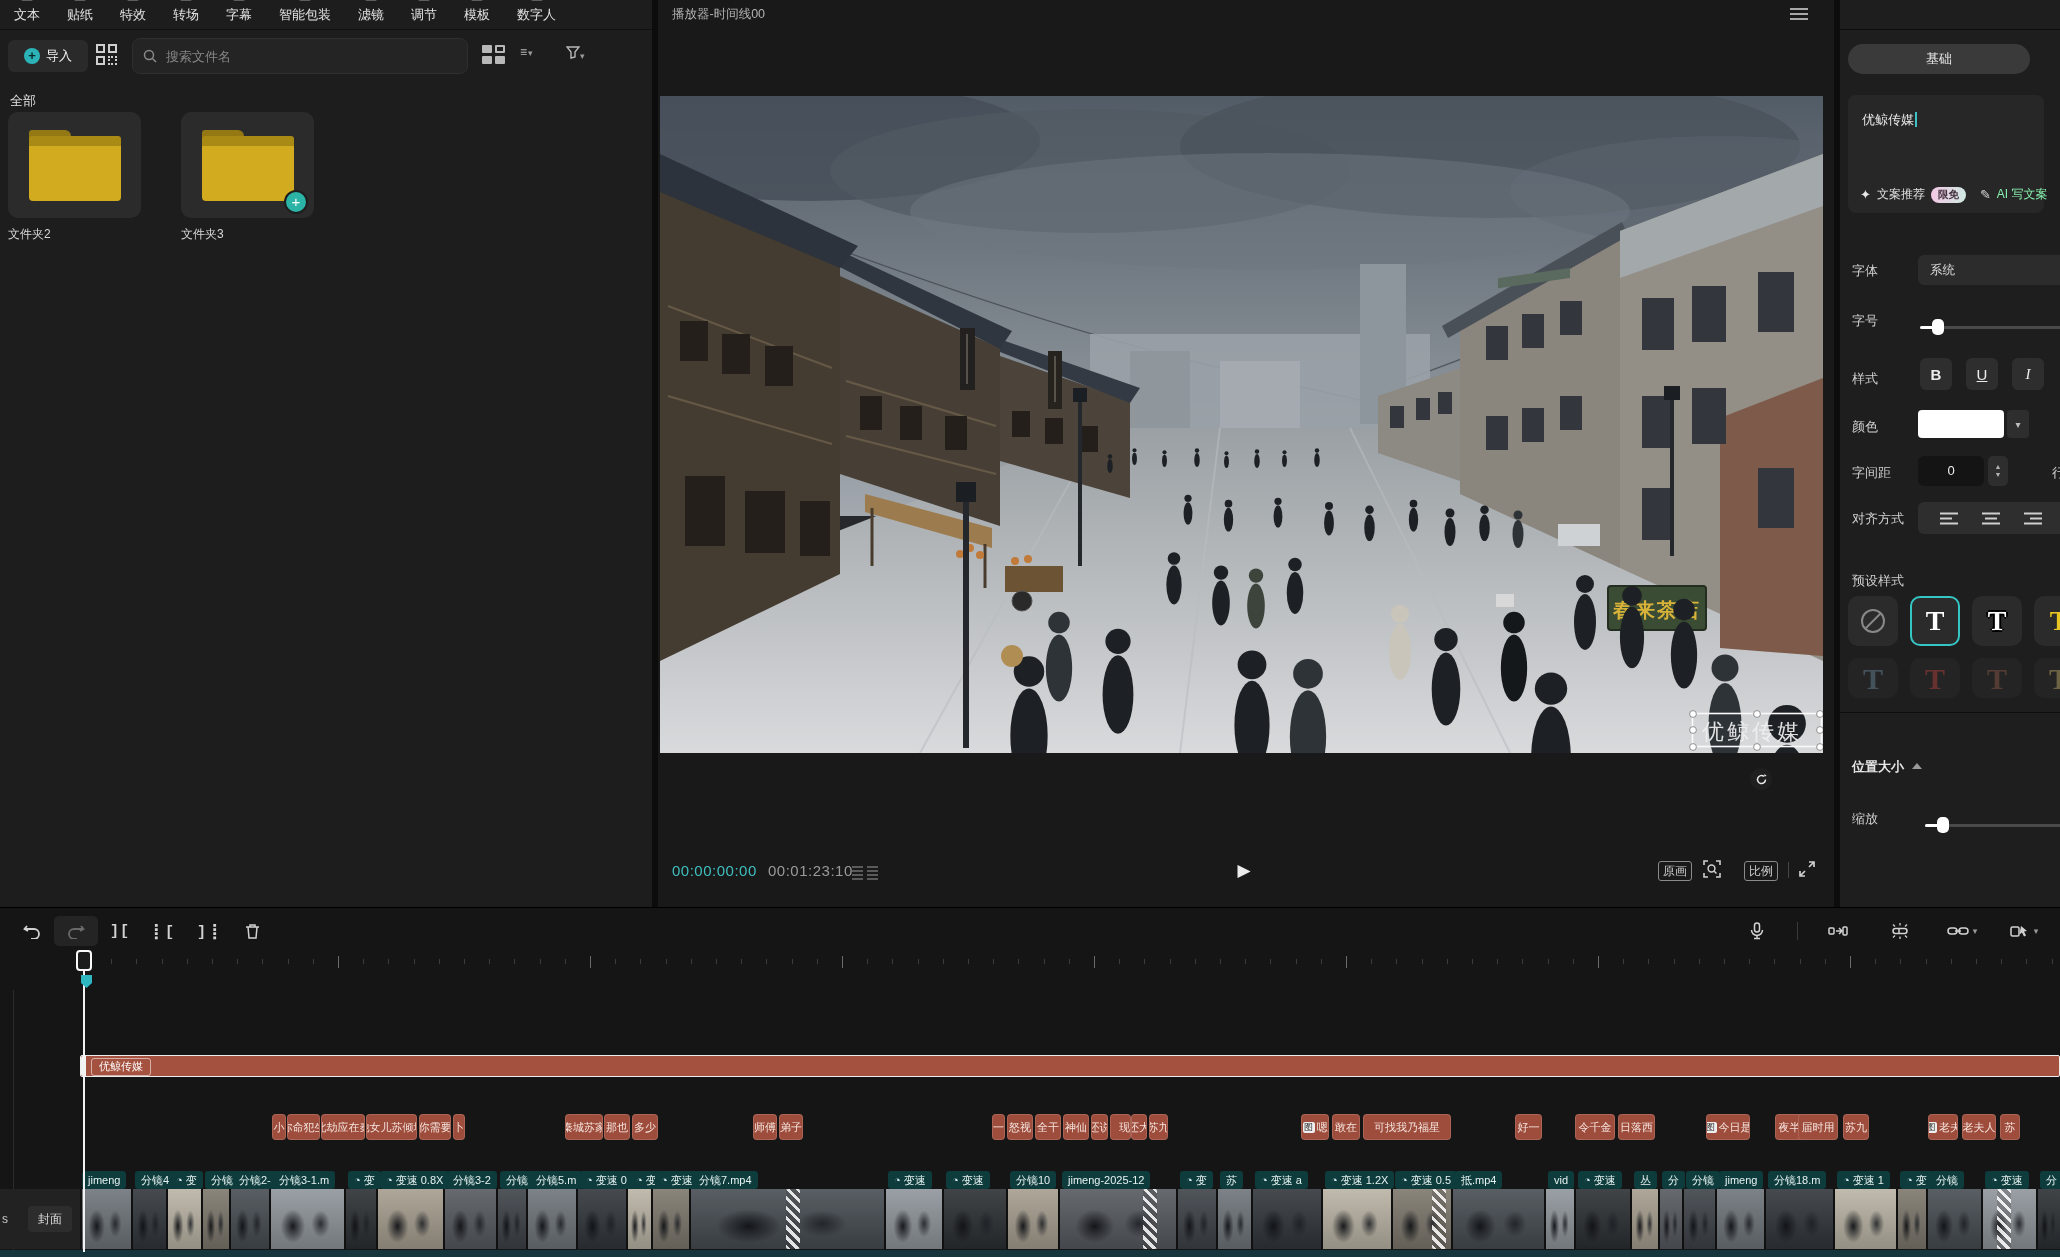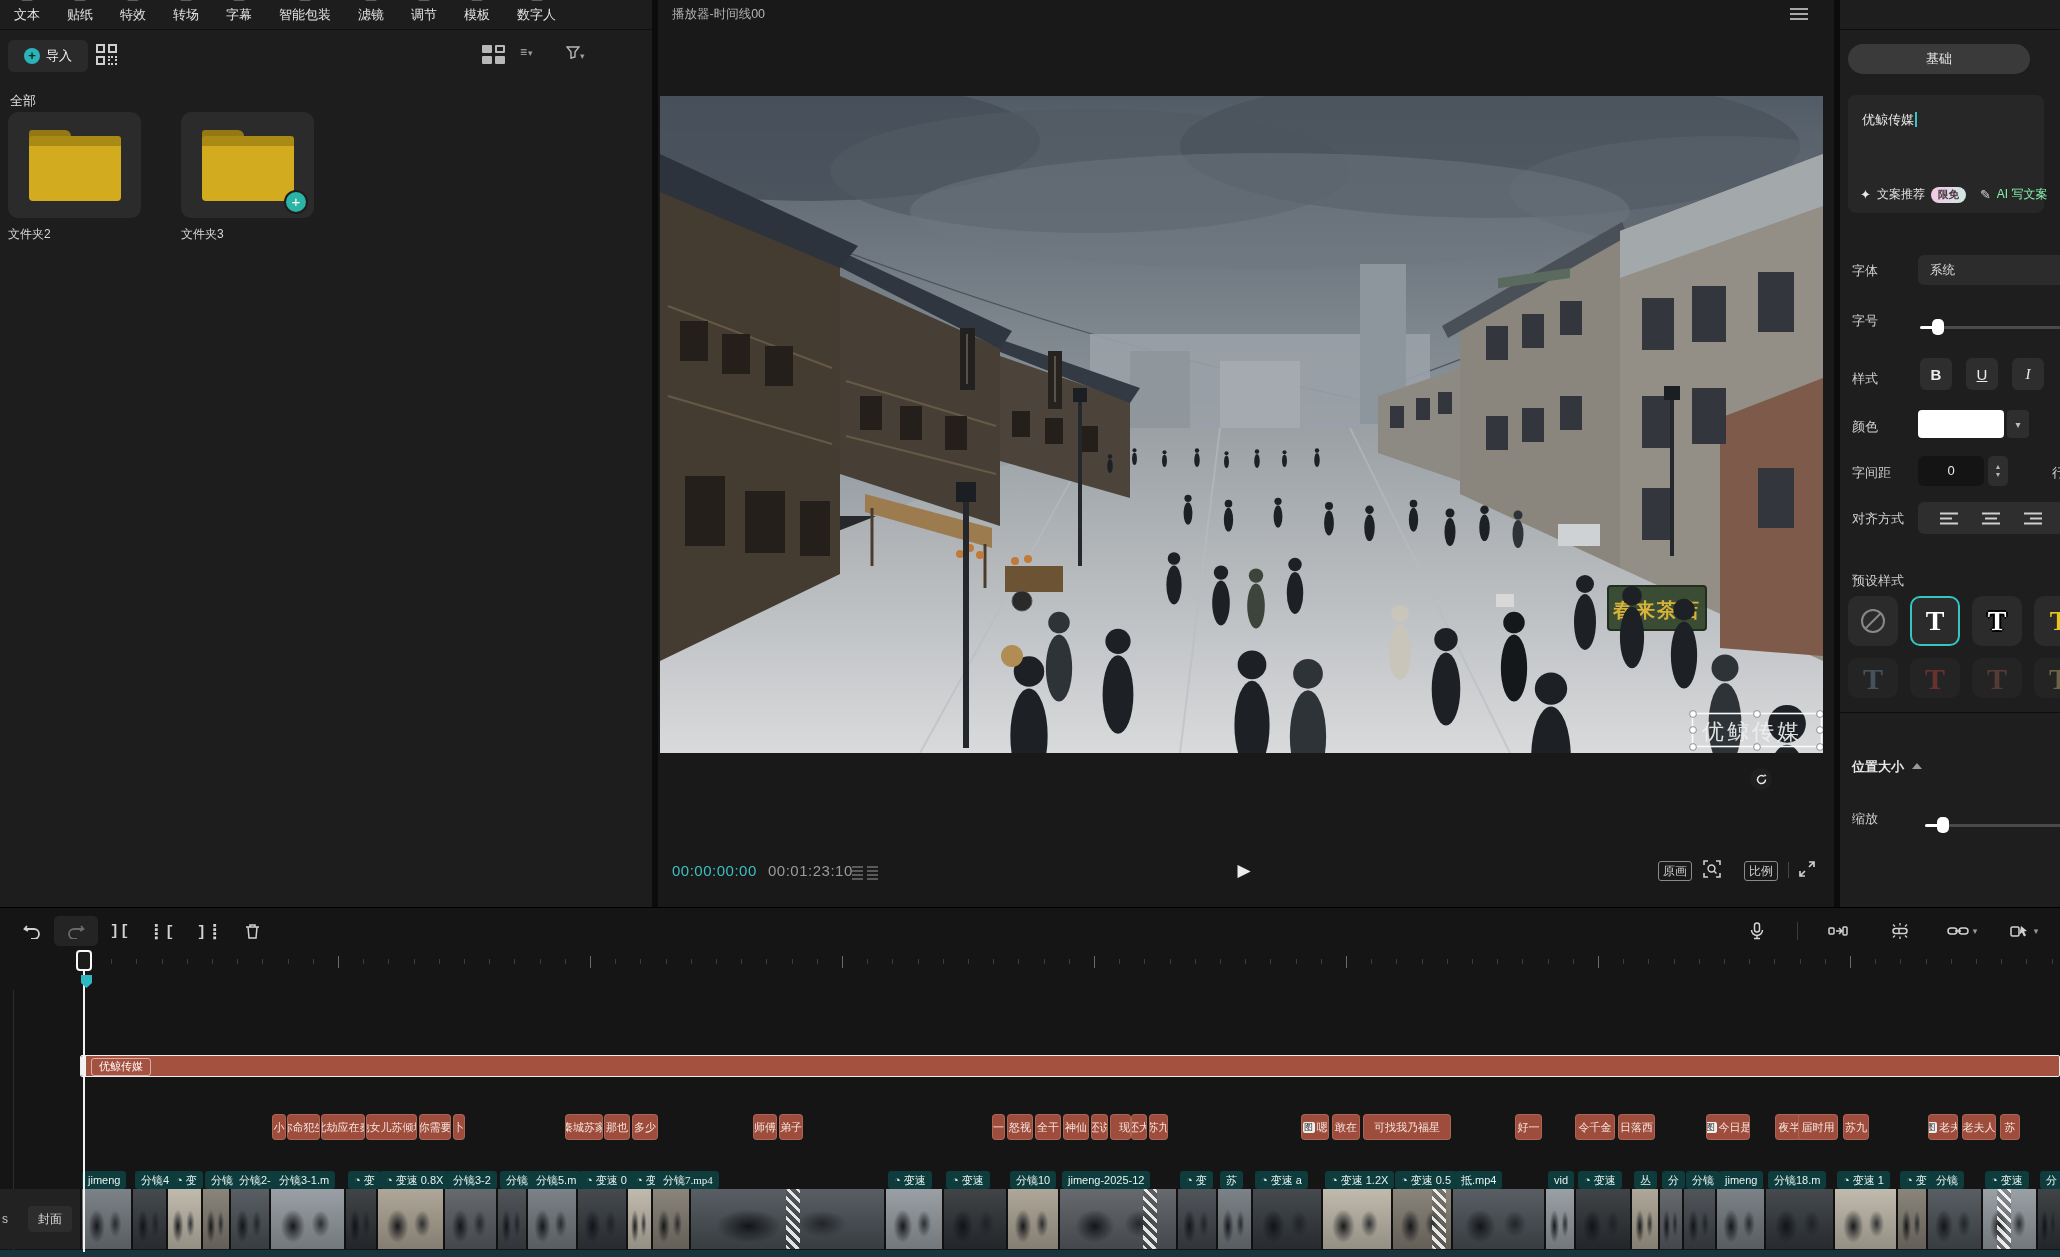--- a/index.html
+++ b/index.html
@@ -192,20 +192,27 @@
   <div class="abs import-btn">
     <span class="plus-circle">+</span>
     <span>导入</span>
   </div>
   <div class="abs qr-icon">
       <i></i>
       <i></i>
       <i></i>
       <i></i>
     </div>
+  <div class="abs search-box">
+    <svg width="14" height="14" viewBox="0 0 14 14">
+        <circle cx="6" cy="6" r="4.5" fill="none" stroke="#8a8a8a" stroke-width="1.5"></circle>
+        <line x1="9.5" y1="9.5" x2="13" y2="13" stroke="#8a8a8a" stroke-width="1.5"></line>
+      </svg>
+    <input placeholder="搜索文件名" style="">
+  </div>
   <div class="abs view-grid">
       <i></i>
       <i></i>
       <i></i>
       <i></i>
     </div>
   <div class="abs view-list">≡<span class="chev">▾</span></div>
   <div class="abs view-filter">
     <svg width="14" height="14" viewBox="0 0 14 14">
         <path d="M1 2h12L9 7v5l-4 1V7L1 2z" fill="none" stroke="#b8b8b8" stroke-width="1.4"></path>
@@ -864,21 +871,21 @@
         <span>变速 0</span>
       </div>
       <div class="vbadge has-spd" style="left: 630px;">
         <span class="spd-ic">◔</span>
         <span>变</span>
       </div>
       <div class="vbadge has-spd" style="left: 655px;">
         <span class="spd-ic">◔</span>
         <span>变速</span>
       </div>
-      <div class="vbadge" style="left: 657px; font-family: Liberation Serif, serif;">
+      <div class="vbadge" style="left: 693px;">
 
         <span>分镜7.mp4</span>
       </div>
       <div class="vbadge has-spd" style="left: 888px;">
         <span class="spd-ic">◔</span>
         <span>变速</span>
       </div>
       <div class="vbadge has-spd" style="left: 946px;">
         <span class="spd-ic">◔</span>
         <span>变速</span>

